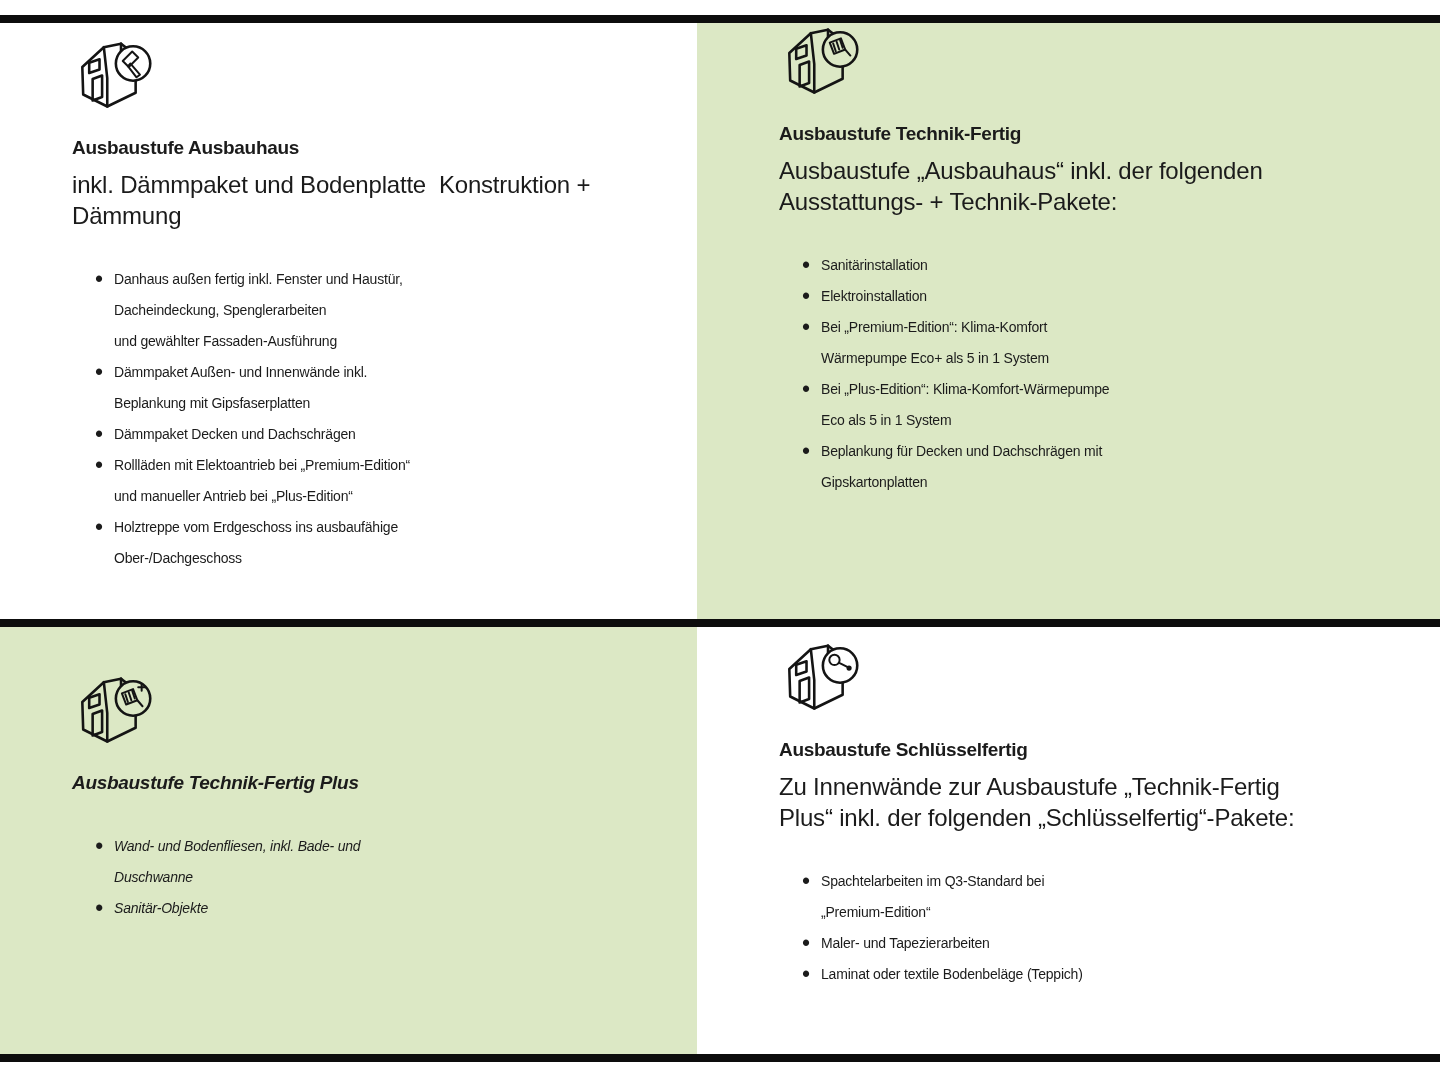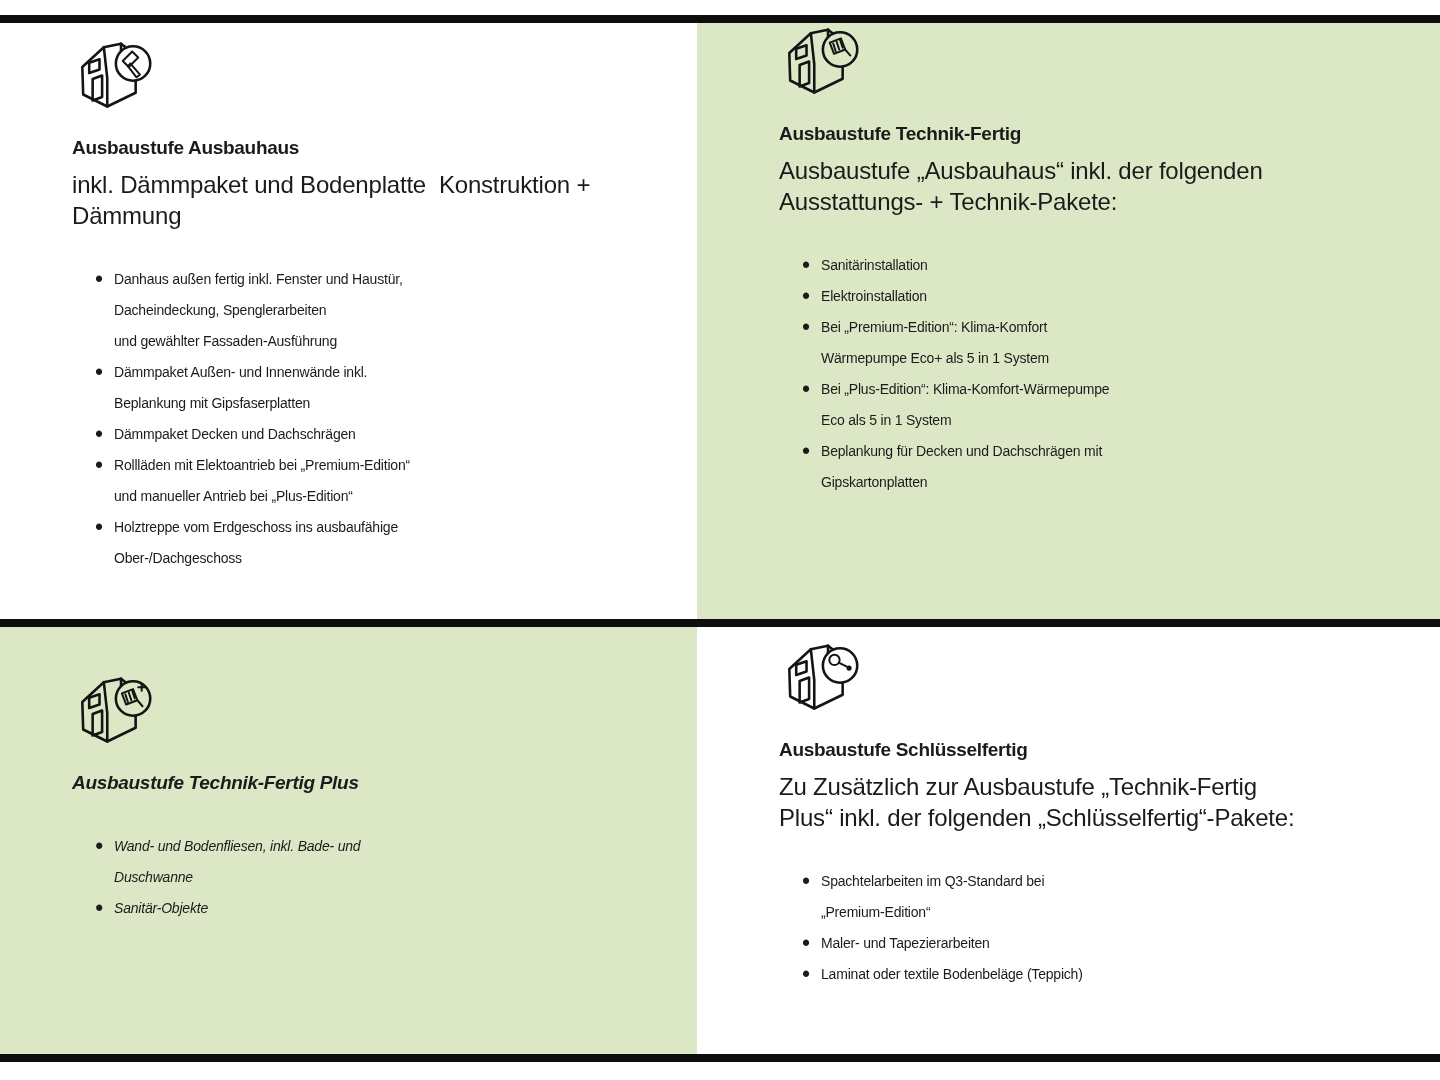--- a/index.html
+++ b/index.html
@@ -159,21 +159,21 @@
     <path d="M57 4 L78 20"></path>
     <path d="M41 77 L74 61 L74 38"></path>
     <path d="M20 26 L32 22 L32 34 L20 38 Z"></path>
     <path d="M24 45 L35 41 L35 66 L24 70 Z"></path>
     <circle class="badge" cx="71" cy="27" r="20"></circle>
     <circle class="tool" cx="64.5" cy="20.5" r="6"></circle>
     <path class="tool" d="M70 24 L80 29"></path>
     <circle class="tool-fill" cx="81.5" cy="30" r="3"></circle>
   </svg>
   <h2 class="title">Ausbaustufe Schlüsselfertig</h2>
-  <p class="intro">Zu Zusätzlich zur Ausbaustufe „Technik-Fertig
+  <p class="intro">Zu Innenwände zur Ausbaustufe „Technik-Fertig
 Plus“ inkl. der folgenden „Schlüsselfertig“-Pakete:</p>
   <ul class="bullets">
       <li>Spachtelarbeiten im Q3-Standard bei
 „Premium-Edition“</li>
       <li>Maler- und Tapezierarbeiten</li>
       <li>Laminat oder textile Bodenbeläge (Teppich)</li>
     </ul>
 </section>
 
 </body></html>

